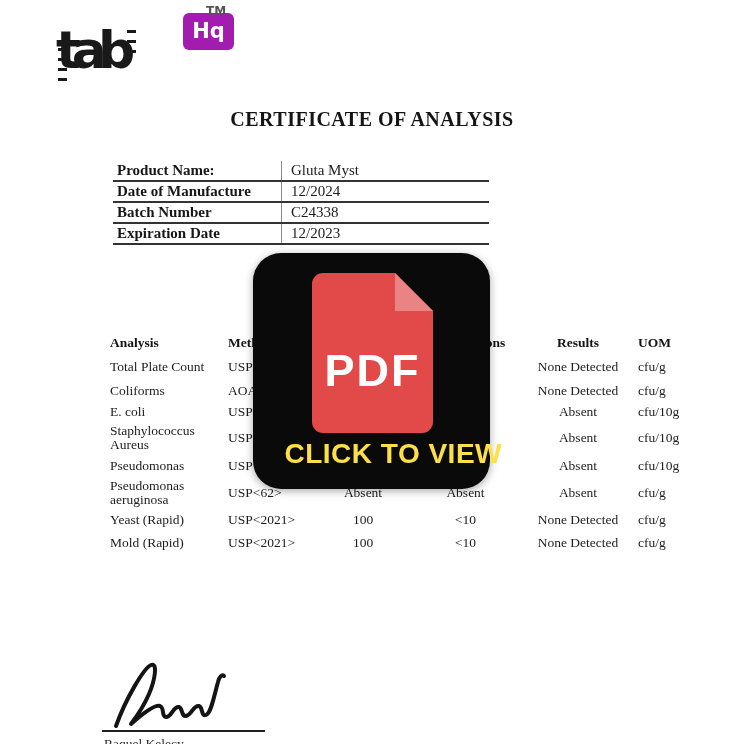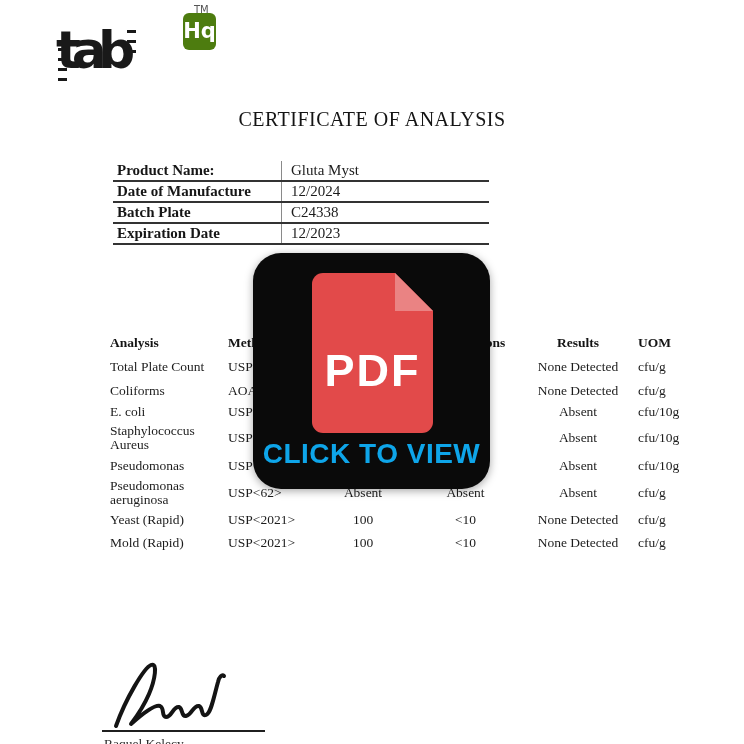--- a/index.html
+++ b/index.html
@@ -9,32 +9,32 @@
   }
   
   .logo{position:absolute;left:54px;top:0px;width:240px;height:110px;}
   .logo-brand{
     position:absolute;left:2px;top:0px;height:92px;line-height:100px;
     font-family:"DejaVu Sans", sans-serif;font-weight:bold;font-size:52px;
     letter-spacing:-9px;color:#191919;
   }
   .tick{position:absolute;width:9px;height:3px;background:#191919;}
   .hq-badge{
-    position:absolute;left:129px;top:13px;width:33px;height:37px;background:#4d7c0f;
+    position:absolute;left:129px;top:13px;width:51px;height:37px;background:#a21caf;
     border-radius:6px;color:#ffffff;font-family:"DejaVu Sans", sans-serif;
     font-weight:bold;font-size:21px;text-align:center;line-height:37px;
   }
   .tm{
-    position:absolute;left:140px;top:4px;font-family:"DejaVu Sans", sans-serif;
-    font-size:10px;color:#555;font-weight:normal;letter-spacing:0px;
+    position:absolute;left:152px;top:4px;font-family:"DejaVu Sans", sans-serif;
+    font-size:12px;color:#555;font-weight:bold;letter-spacing:0px;
   }
   
   .title{
     position:absolute;left:0;top:108px;width:744px;text-align:center;
-    font-weight:normal;font-size:20px;letter-spacing:0.5px;color:#141414;
+    font-weight:bold;font-size:20px;letter-spacing:0.5px;color:#141414;
   }
   
   .ptable{
     position:absolute;left:113px;top:161px;width:376px;
     border-collapse:collapse;table-layout:fixed;font-size:15px;
   }
   .ptable td{border-bottom:2px solid #333;height:16.5px;vertical-align:middle;}
   .ptable .pl{font-weight:bold;width:163px;padding-left:4px;color:#161616;}
   .ptable .pv{border-left:1.5px solid #8a8a8a;padding-left:9px;}
   
@@ -63,23 +63,23 @@
   .fold-flap{
     position:absolute;right:0;top:0;width:38px;height:38px;background:#ea8383;
     clip-path:polygon(0 0,100% 100%,0 100%);
   }
   .pdf-label{
     position:absolute;left:0;top:74px;width:100%;text-align:center;
     font-family:"Liberation Sans", sans-serif;font-weight:bold;font-size:45px;
     line-height:48px;color:#ffffff;letter-spacing:2px;
   }
   .cta-label{
-    position:absolute;left:0;top:186px;width:100%;text-align:center;
+    position:absolute;left:0;top:186px;width:100%;text-align:right;
     font-family:"Liberation Sans", sans-serif;font-weight:bold;font-size:28px;
-    line-height:30px;color:#0ea5e9;letter-spacing:0.5px;
+    line-height:30px;color:#fde047;letter-spacing:0.5px;padding-left:12px;
   }
   
   .sig-svg{position:absolute;left:110px;top:660px;width:120px;height:70px;}
   .sig-line{position:absolute;left:102px;top:730px;width:163px;height:2px;background:#1f1f1f;}
   .sig-name{position:absolute;left:104px;top:736px;font-size:13.5px;color:#2b2b2b;}
 </style>
 </head>
 <body>
 
 <div class="logo">
@@ -103,21 +103,21 @@
   <tbody>
       <tr>
     <td class="pl">Product Name:</td>
     <td class="pv">Gluta Myst</td>
   </tr>
   <tr>
     <td class="pl">Date of Manufacture</td>
     <td class="pv">12/2024</td>
   </tr>
   <tr>
-    <td class="pl">Batch Plate</td>
+    <td class="pl">Batch Number</td>
     <td class="pv">C24338</td>
   </tr>
   <tr>
     <td class="pl">Expiration Date</td>
     <td class="pv">12/2023</td>
   </tr>
 </tbody>
   </table>
 
 <table class="atable">

